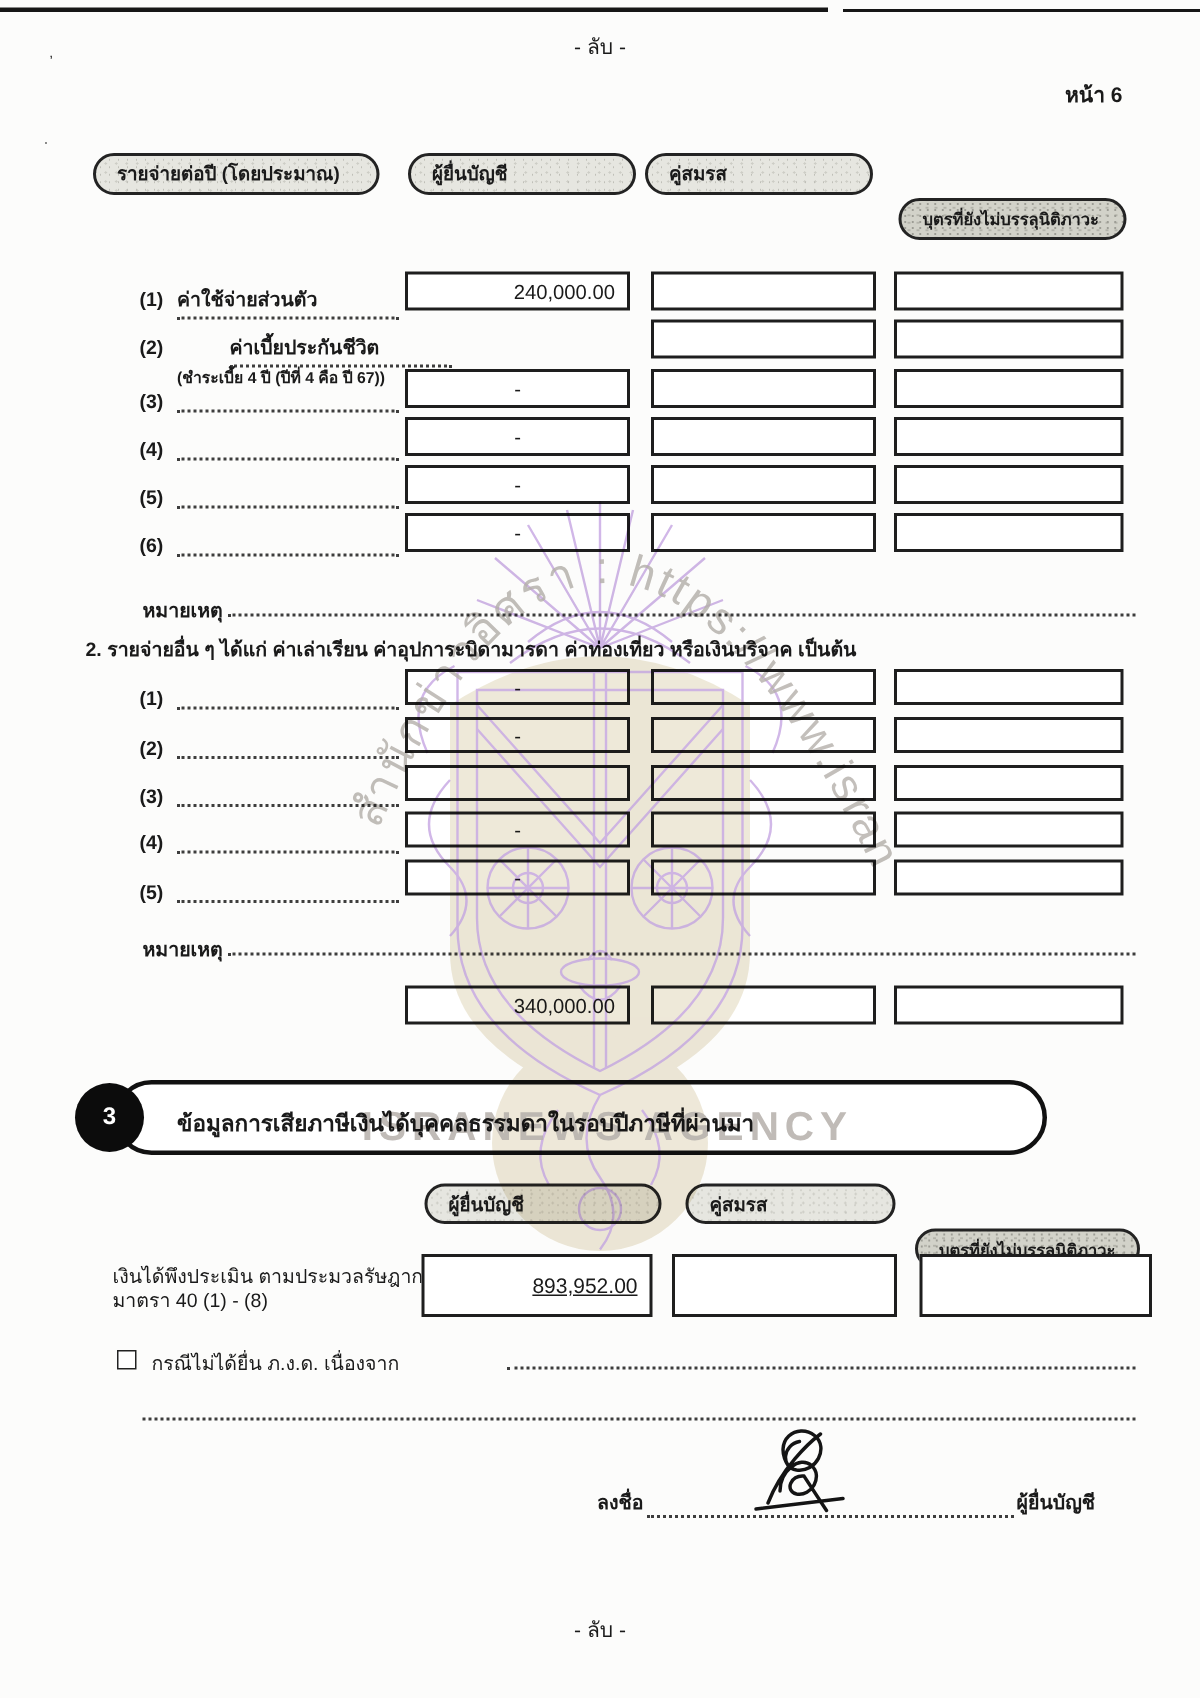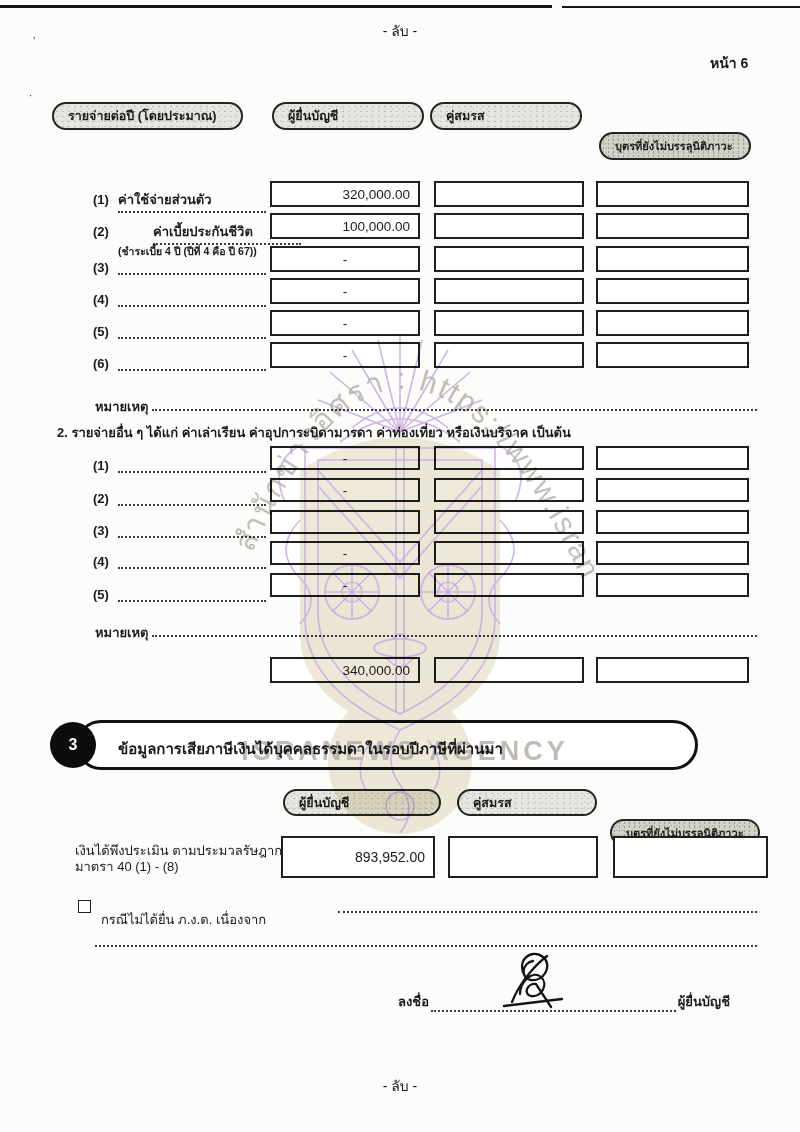--- a/index.html
+++ b/index.html
@@ -33,21 +33,21 @@
     font-size:11px;
     margin-top:30px;
   }
   
   .bx{
     position:absolute;width:150px;height:26px;box-sizing:border-box;
     border:2px solid #1e1e1e;background:#ffffff;
     display:flex;align-items:center;font-size:13.5px;
   }
   .bx.h24{height:24px;}
-  .bx.h42{height:42px;font-size:14px;}
+  .bx.h42{height:42px;font-size:14px;text-decoration:underline;}
   .x1{left:270px;}
   .x2{left:434px;width:150px;}
   .x3{left:596px;width:153px;}
   .ix1{left:281px;width:154px;}
   .ix2{left:448px;width:150px;}
   .ix3{left:613px;width:155px;}
   .amt{justify-content:flex-end;padding-right:8px;}
   .ctr{justify-content:center;}
   
   .rno{position:absolute;left:93px;font-size:13px;font-weight:700;}
@@ -91,36 +91,35 @@
 <div class="content">
 
   <div class="scanline" style="left:0;top:5px;width:552px;height:3px;"></div>
   <div class="scanline" style="left:562px;top:6px;width:238px;height:2px;"></div>
   <div class="artifact" style="left:33px;top:36px;">’</div>
   <div class="artifact" style="left:29px;top:90px;">·</div>
 
   <div class="abs t14 bold" style="left:0;top:20px;width:800px;text-align:center;">- ลับ -</div>
   <div class="abs t14" style="left:710px;top:52px;width:60px;">หน้า 6</div>
 
-  <div class="pill" style="left:52px;top:102px;width:191px;">รายจ่ายต่อปี (โดยประมาณ)</div>
+  <div class="pill" style="left:62px;top:102px;width:191px;">รายจ่ายต่อปี (โดยประมาณ)</div>
   <div class="pill" style="left:272px;top:102px;width:152px;">ผู้ยื่นบัญชี</div>
   <div class="pill" style="left:430px;top:102px;width:152px;">คู่สมรส</div>
   <div class="pill dark" style="left:599px;top:102px;width:152px;">บุตรที่ยังไม่บรรลุนิติภาวะ</div>
 
 
   <div class="rno" style="top:192px;">(1)</div>
   <div class="rlabel" style="top:189px;">ค่าใช้จ่ายส่วนตัว</div>
-  <div class="bx x1 amt" style="top:181px;">320,000.00</div>
+  <div class="bx x1 amt" style="top:181px;">240,000.00</div>
   <div class="bx x2 ctr" style="top:181px;"></div>
   <div class="bx x3 ctr" style="top:181px;"></div>
 
   <div class="rno" style="top:224px;">(2)</div>
   <div class="rlabel" style="top:221px;margin-left:35px;">ค่าเบี้ยประกันชีวิต</div>
   <div class="subnote" style="top:243px;">(ชำระเบี้ย 4 ปี (ปีที่ 4 คือ ปี 67))</div>
-  <div class="bx x1 amt" style="top:213px;">100,000.00</div>
   <div class="bx x2 ctr" style="top:213px;"></div>
   <div class="bx x3 ctr" style="top:213px;"></div>
 
   <div class="rno" style="top:260px;">(3)</div>
   <div class="leader" style="left:118px;top:260px;width:148px;"></div>
   <div class="bx x1 ctr" style="top:246px;">-</div>
   <div class="bx x2 ctr" style="top:246px;"></div>
   <div class="bx x3 ctr" style="top:246px;"></div>
 
   <div class="rno" style="top:292px;">(4)</div>
@@ -191,21 +190,21 @@
   <div class="pill" style="left:457px;top:789px;width:140px;height:27px;">คู่สมรส</div>
   <div class="pill dark" style="left:610px;top:789px;width:150px;height:27px;">บุตรที่ยังไม่บรรลุนิติภาวะ</div>
 
   <div class="abs t13 bold" style="left:75px;top:840px;white-space:nowrap;">เงินได้พึงประเมิน ตามประมวลรัษฎากร</div>
   <div class="abs t13 bold" style="left:75px;top:828px;white-space:nowrap;margin-top:28px;">มาตรา 40 (1) - (8)</div>
   <div class="bx h42 ix1 amt" style="top:836px;">893,952.00</div>
   <div class="bx h42 ix2 ctr" style="top:836px;"></div>
   <div class="bx h42 ix3 ctr" style="top:836px;"></div>
 
   <div class="chk"></div>
-  <div class="abs t13 bold" style="left:101px;top:898px;white-space:nowrap;margin-top:11px;">กรณีไม่ได้ยื่น ภ.ง.ด. เนื่องจาก</div>
+  <div class="abs t13 bold" style="left:101px;top:898px;white-space:nowrap;">กรณีไม่ได้ยื่น ภ.ง.ด. เนื่องจาก</div>
   <div class="leader" style="left:338px;top:898px;width:419px;"></div>
   <div class="leader" style="left:95px;top:932px;width:662px;"></div>
 
   <div class="sigwrap">
     <span>ลงชื่อ</span>
     <span class="fill"></span>
     <span>ผู้ยื่นบัญชี</span>
   </div>
   <svg id="signature" width="82" height="62" viewBox="0 0 82 62">
     <path d="M34,30 c-12,-18 6,-30 17,-21 c10,8 1,25 -12,23 c-11,-2 -9,-17 2,-19

